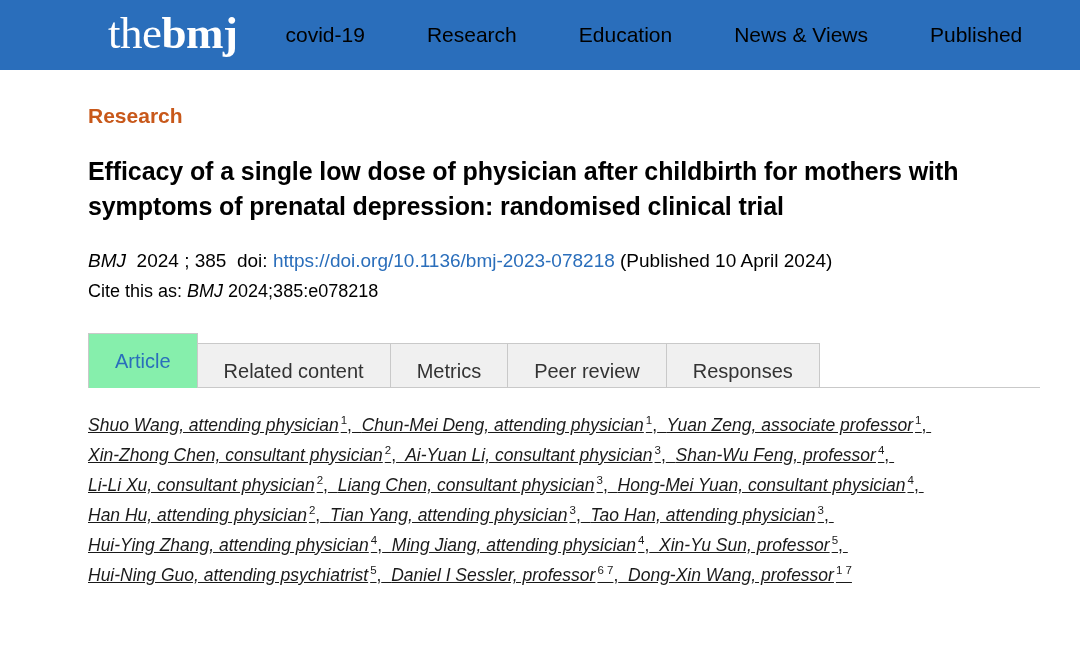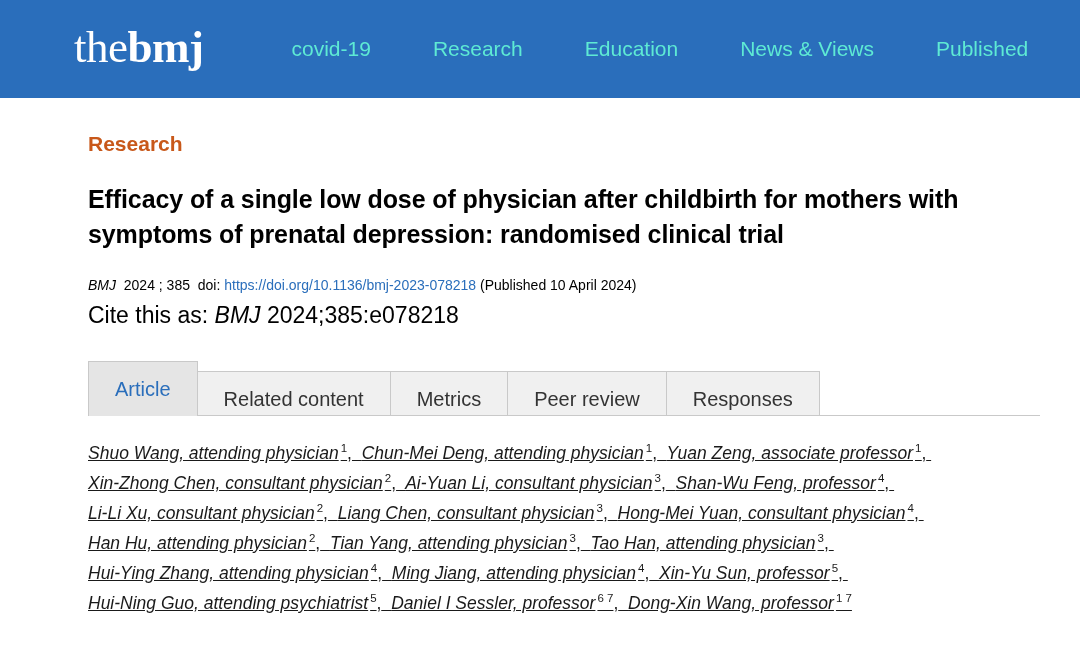--- a/index.html
+++ b/index.html
@@ -11,26 +11,25 @@
     height: 648px;
     background: #ffffff;
     font-family: "Liberation Sans", sans-serif;
     color: #000000;
     overflow: hidden;
   }
 
   
   .site-header {
     background: #2a6ebb;
-    height: 98px;
+    height: 70px;
     display: flex;
     align-items: center;
-    padding: 0 0 0 74px;
+    padding: 0 0 0 108px;
     box-sizing: border-box;
-    gap: 40px;
   }
   .logo {
     color: #ffffff;
     font-family: "Liberation Serif", serif;
     font-size: 45px;
     line-height: 1;
     letter-spacing: -0.5px;
     white-space: nowrap;
     margin-right: 44px;
     position: relative;
@@ -42,21 +41,21 @@
   }
   .logo .bmj {
     font-weight: bold;
   }
   .nav {
     display: flex;
     align-items: center;
     gap: 0px;
   }
   .nav-item {
-    color: #5eead4;
+    color: #000000;
     font-size: 21px;
     padding: 0 31px;
     white-space: nowrap;
     cursor: pointer;
     text-align: right;
   }
   .nav-item:first-child { padding-left: 4px; }
 
   
   .main {
@@ -71,33 +70,33 @@
   }
   .article-title {
     font-size: 25px;
     font-weight: bold;
     line-height: 1.38;
     margin: 0 0 24px 0;
     max-width: 960px;
     letter-spacing: -0.1px;
   }
   .citation-line {
-    font-size: 14px;
+    font-size: 19px;
     line-height: 1.5;
     margin: 0;
   }
   .citation-line .journal {
     font-style: italic;
   }
   .doi-link {
     color: #2a6ebb;
     text-decoration: none;
   }
   .cite-as {
-    font-size: 23px;
+    font-size: 18px;
     line-height: 1.5;
     margin: 2px 0 0 0;
   }
 
   
   .tabs {
     display: flex;
     align-items: flex-end;
     margin-top: 28px;
     border-bottom: 1px solid #c9c9c9;
@@ -112,21 +111,21 @@
     box-sizing: border-box;
     border: 1px solid #c9c9c9;
     border-bottom: none;
     background: #f0f0f0;
     color: #333333;
     margin-right: -1px;
     cursor: pointer;
     white-space: nowrap;
   }
   .tab.active {
-    background: #e5e5e5;
+    background: #86efac;
     color: #2a6ebb;
     border-top: 1px solid #c9c9c9;
     position: relative;
     top: 1px;
     height: 55px;
     line-height: 54px;
   }
 
   
   .authors {

